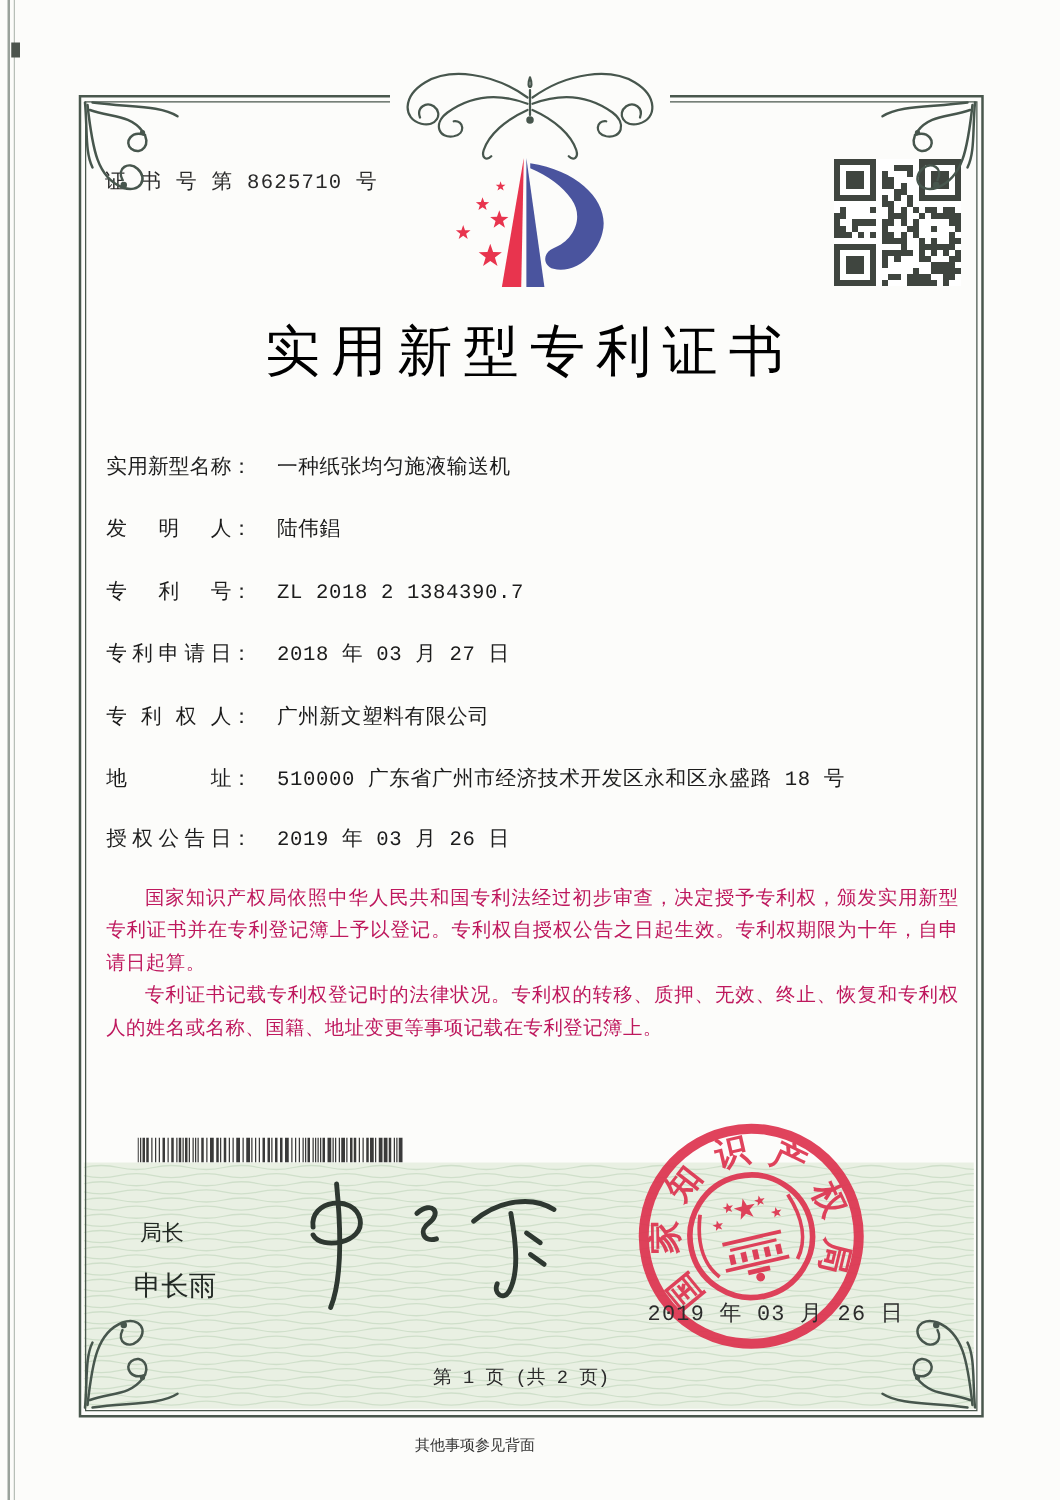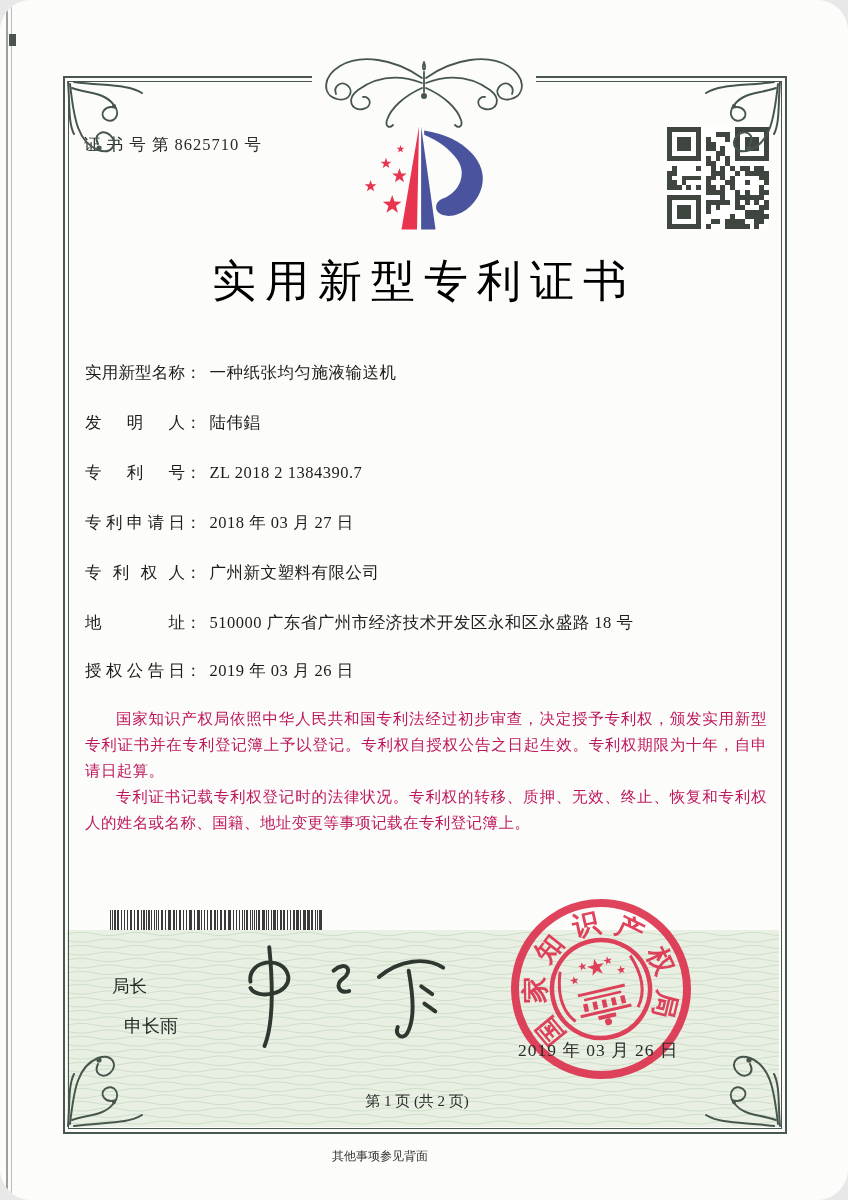--- a/index.html
+++ b/index.html
@@ -1,45 +1,45 @@
 <!DOCTYPE html>
 <html><head>
 <meta charset="utf-8">
 <style>
   html,body{margin:0;padding:0;background:#e8e8e8;}
   .page{
     position:relative;width:848px;height:1200px;margin:0 auto;
     background:#fcfcfa;overflow:hidden;
-    font-family:Liberation Serif, serif;color:#222;border-radius:31px;
+    font-family:Liberation Mono, monospace;color:#222;
   }
   
   .scan-edge{position:absolute;left:6px;top:0;width:2px;height:1200px;background:#99a19a;}
   .scan-edge2{position:absolute;left:11px;top:0;width:1px;height:1200px;background:#b8bfb8;}
   .scan-mark{position:absolute;left:9px;top:34px;width:7px;height:12px;background:#4c544d;}
   
   .frame{position:absolute;left:63px;top:76px;width:720px;height:1054px;border:2px solid #49574d;}
   .frame-inner{position:absolute;inset:3px;border:1px solid #49574d;}
   
   .band{position:absolute;left:67px;top:930px;width:712px;height:197px;background:#e9f0e3;}
   .band svg{display:block;}
   .cert-no{position:absolute;left:84px;top:134px;font-size:16.5px;letter-spacing:1px;color:#2a2a2a;}
   .title{position:absolute;left:0;top:252px;width:100%;text-align:center;
          font-size:44px;font-weight:500;letter-spacing:9px;color:#000000;margin:0;}
   .logo{position:absolute;left:352px;top:120px;}
   .qr{position:absolute;left:667px;top:127px;}
   .field-row{position:absolute;left:85px;width:690px;font-size:16.5px;color:#1c1c1c;white-space:nowrap;}
   .flabel{display:inline-block;width:100px;text-align:justify;text-align-last:justify;text-justify:inter-character;vertical-align:bottom;}
   .fcolon{display:inline-block;}
-  .fvalue{margin-left:8px;letter-spacing:0.5px;}
+  .fvalue{margin-left:20px;letter-spacing:0.5px;}
   .grant-right{position:absolute;left:345px;top:0;}
   .body-text{position:absolute;left:85px;top:706px;width:682px;font-size:15.5px;line-height:26px;color:#be185d;}
   .body-text p{margin:0;text-indent:2em;text-align:justify;letter-spacing:0.4px;}
   .barcode{position:absolute;left:110px;top:910px;}
   .signer-title{position:absolute;left:112px;top:974px;font-size:17.5px;color:#232a25;}
-  .signer-name{position:absolute;left:124px;top:1014px;font-size:18px;color:#232a25;}
+  .signer-name{position:absolute;left:107px;top:1014px;font-size:22px;color:#232a25;}
   .signature{position:absolute;left:216px;top:936px;}
   .seal{position:absolute;left:506px;top:894px;transform:rotate(-13deg);opacity:0.9;z-index:5;}
   .seal-date{position:absolute;left:518px;top:1038px;font-size:17.5px;letter-spacing:1px;color:#2c2c2c;z-index:6;}
   .page-indicator{position:absolute;left:0;top:1092px;width:834px;text-align:center;font-size:15px;color:#2b2b2b;z-index:4;}
   .back-note{position:absolute;left:0;top:1148px;width:760px;text-align:center;font-size:12px;color:#333;}
   .deco{position:absolute;z-index:3;}
 </style>
 </head>
 <body>
 

